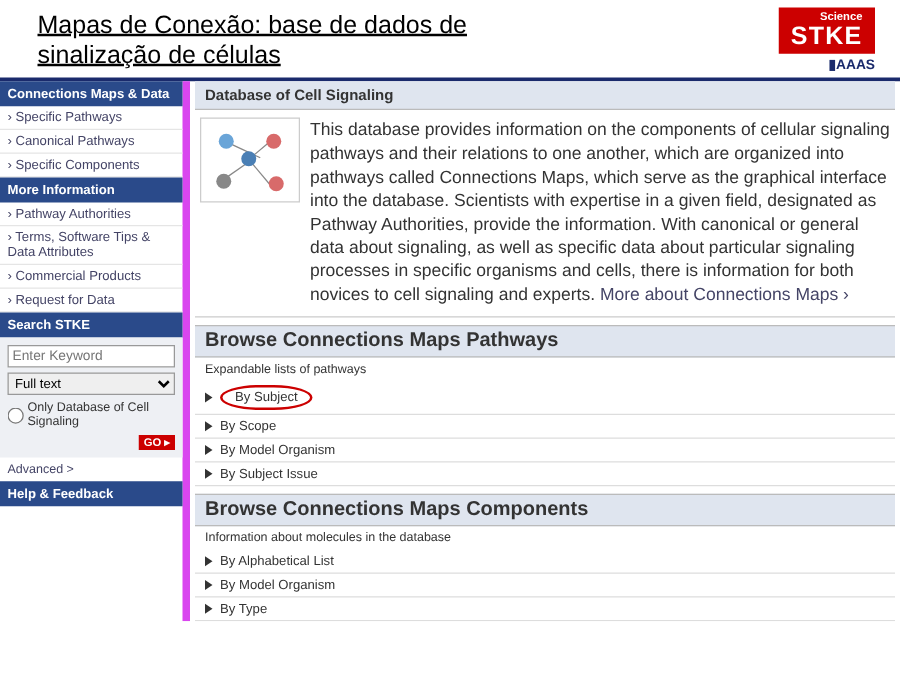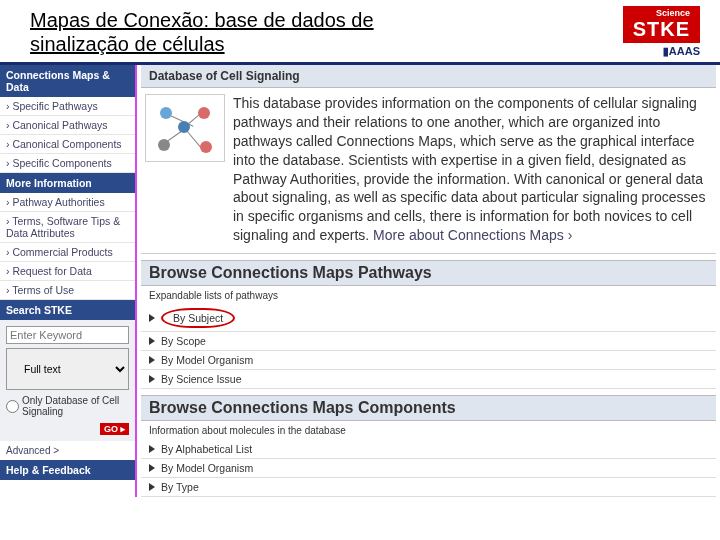--- a/index.html
+++ b/index.html
@@ -4,27 +4,27 @@
 <style>
   * { box-sizing: border-box; margin: 0; padding: 0; }
   body { font-family: Arial, Helvetica, sans-serif; font-size: 11px; color: #333; background: #fff; width: 720px; }
   .slide-header { display: flex; justify-content: space-between; align-items: center; padding: 6px 20px 4px 30px; border-bottom: 3px solid #1a2a6c; }
   .slide-title { font-size: 20px; color: #000; text-decoration: underline; line-height: 1.2; max-width: 430px; }
   .logo-block { text-align: right; }
   .logo-stke { background: #c00; color: #fff; font-weight: bold; font-size: 20px; padding: 2px 10px; letter-spacing: 1px; display: inline-block; }
   .logo-stke .sci { font-size: 9px; display: block; text-align: right; letter-spacing: 0; }
   .logo-aaas { font-size: 11px; color: #1a2a6c; font-weight: bold; margin-top: 2px; }
   .content { display: flex; }
-  .sidebar { width: 137px; flex-shrink: 0; padding: 0; border-right: 2px solid #d946ef; }
+  .sidebar { width: 152px; flex-shrink: 0; padding: 0; border-right: 6px solid #d946ef; }
   .side-head { background: #2a4a8a; color: #fff; font-weight: bold; font-size: 10.5px; padding: 4px 6px; }
   .side-item { font-size: 10.5px; color: #446; padding: 3px 6px; border-bottom: 1px solid #e5e5e5; cursor: pointer; }
   .side-item::before { content: "› "; }
   .search-box { padding: 6px; background: #eef0f4; }
   .search-input { width: 100%; font-size: 11px; padding: 2px 3px; border: 1px solid #999; margin-bottom: 4px; }
-  .search-select { width: 100%; font-size: 10.5px; padding: 13px; border: 1px solid #999; margin-bottom: 4px; }
+  .search-select { width: 100%; font-size: 10.5px; padding: 1px; border: 1px solid #999; margin-bottom: 4px; }
   .radio-row { font-size: 10px; display: flex; align-items: center; gap: 3px; padding: 1px 0; }
   .go-row { text-align: right; margin-top: 4px; }
   .go-btn { background: #c00; color: #fff; font-size: 9px; font-weight: bold; padding: 1px 4px; border: none; cursor: pointer; }
   .adv { font-size: 10px; color: #446; padding: 4px 6px; cursor: pointer; }
   .main { flex: 1; padding: 0 4px; }
   .main-title { background: #dfe5ef; color: #333; font-weight: bold; font-size: 12px; padding: 4px 8px; border-bottom: 1px solid #bbb; }
   .desc-block { display: flex; gap: 8px; padding: 6px 4px 8px 4px; border-bottom: 1px solid #ccc; }
   .graph-icon { width: 80px; height: 68px; flex-shrink: 0; border: 1px solid #ccc; position: relative; background: #fff; }
   .node { position: absolute; width: 12px; height: 12px; border-radius: 50%; }
   .edge { position: absolute; background: #888; height: 1px; transform-origin: left center; }
@@ -48,29 +48,27 @@
     </div>
     <div class="logo-aaas">▮AAAS</div>
   </div>
 </div>
 
 <div class="content">
   <div class="sidebar">
     <div class="side-head">Connections Maps &amp; Data</div>
     <div class="side-item">Specific Pathways</div>
     <div class="side-item">Canonical Pathways</div>
-    <div class="side-item">Canonical Components</div>
     <div class="side-item">Specific Components</div>
 
     <div class="side-head">More Information</div>
     <div class="side-item">Pathway Authorities</div>
     <div class="side-item">Terms, Software Tips &amp; Data Attributes</div>
     <div class="side-item">Commercial Products</div>
     <div class="side-item">Request for Data</div>
-    <div class="side-item">Terms of Use</div>
 
     <div class="side-head">Search STKE</div>
     <div class="search-box">
       <input class="search-input" type="text" placeholder="Enter Keyword" style="">
       <select class="search-select">
         <option>Full text</option>
       </select>
       <label class="radio-row">
           <input type="radio" name="ss" style="">
           <span>Only Database of Cell Signaling</span>
@@ -111,21 +109,21 @@
     <div class="expand-item">
         <span class="arrow"></span>
         <span>By Scope</span>
       </div>
     <div class="expand-item">
         <span class="arrow"></span>
         <span>By Model Organism</span>
       </div>
     <div class="expand-item">
         <span class="arrow"></span>
-        <span>By Science Issue</span>
+        <span>By Subject Issue</span>
       </div>
 
     <div class="section-head">Browse Connections Maps Components</div>
     <div class="section-sub">Information about molecules in the database</div>
     <div class="expand-item">
         <span class="arrow"></span>
         <span>By Alphabetical List</span>
       </div>
     <div class="expand-item">
         <span class="arrow"></span>

